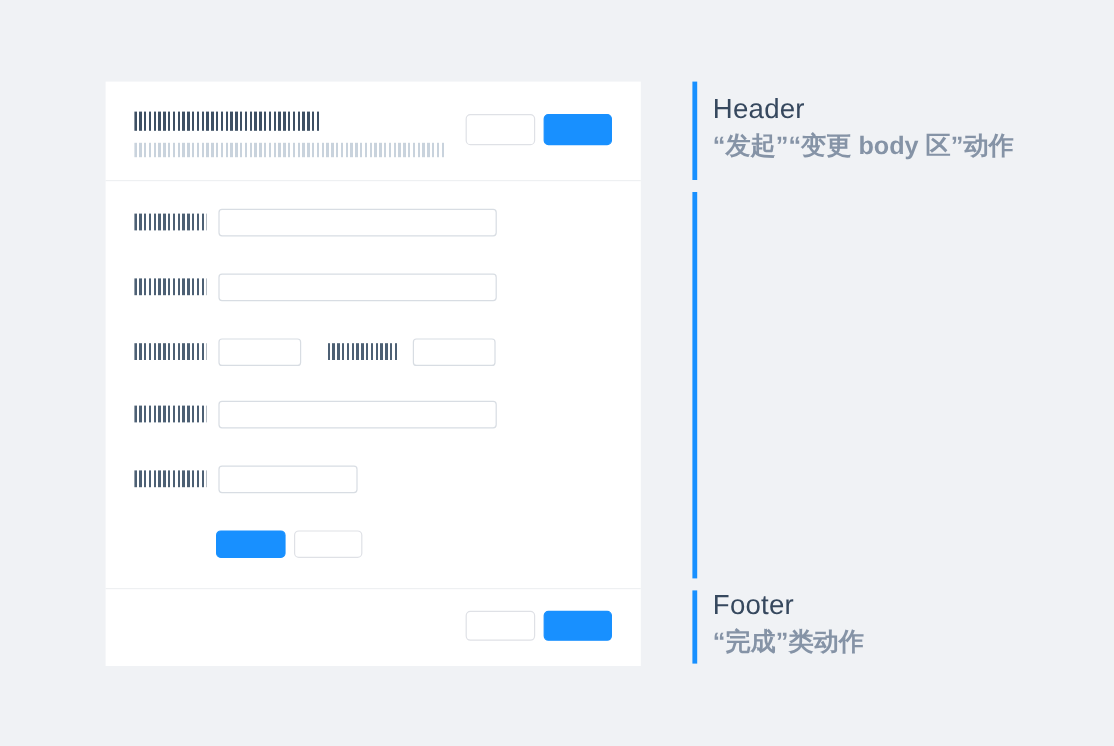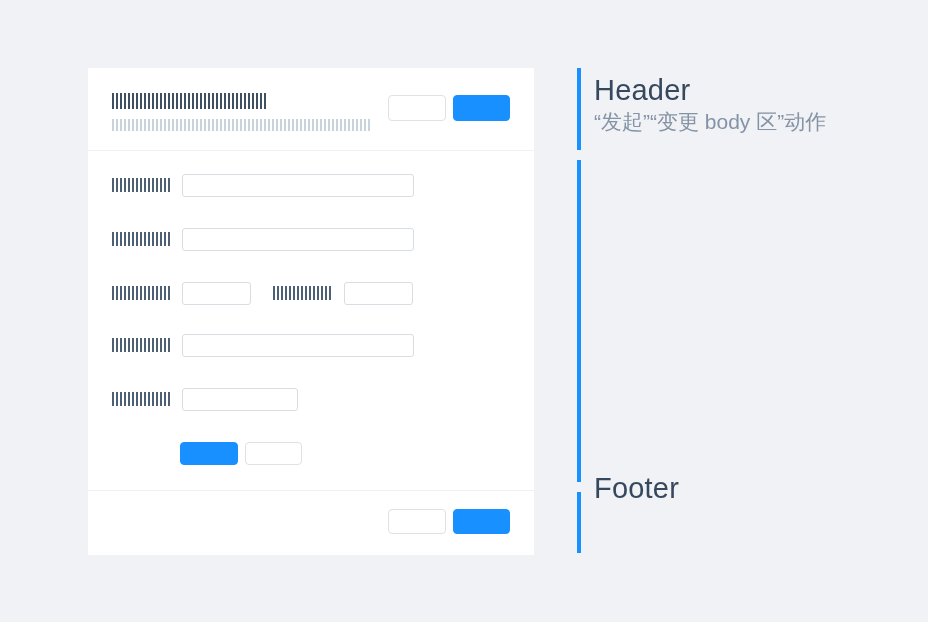--- a/index.html
+++ b/index.html
@@ -40,25 +40,25 @@
   .btn-primary{background:var(--accent);border:1px solid var(--accent);}
   .divider{left:0;width:446px;height:1px;background:var(--divider);}
   .wf-input{
     background:var(--card);
     border:1px solid var(--input_border);
     border-radius:3px;
   }
   .anno-bar{left:577px;width:4px;background:var(--accent);}
   .anno-text{left:594px;width:320px;}
   .anno-title{
-    font-size:29px;line-height:28px;font-weight:400;
+    font-size:23px;line-height:28px;font-weight:400;
     color:var(--heading);letter-spacing:0.2px;
   }
   .anno-desc{
-    font-size:21px;line-height:32px;font-weight:400;
+    font-size:21px;line-height:32px;font-weight:700;
     color:var(--subtext);margin-top:2px;
   }
 </style>
 </head>
 <body>
 
 <div class="card">
 
   <div class="abs ticks ticks-title"></div>
   <div class="abs ticks ticks-subtitle"></div>
@@ -105,15 +105,16 @@
 <div class="abs anno-text" style="top:76px;">
   <div class="anno-title">Header</div>
   <div class="anno-desc">“发起”“变更 body 区”动作</div>
 </div>
 
 <div class="abs anno-bar" style="top:160px;height:322px;"></div>
 <div class="abs anno-text" style="top:286px;">
 </div>
 
 <div class="abs anno-bar" style="top:492px;height:61px;"></div>
-<div class="abs anno-text" style="top:474px;">
+<div class="abs anno-text" style="top:490px;">
   <div class="anno-title">Footer</div>
+  <div class="anno-desc">“完成”类动作</div>
 </div>
 
 </body></html>

